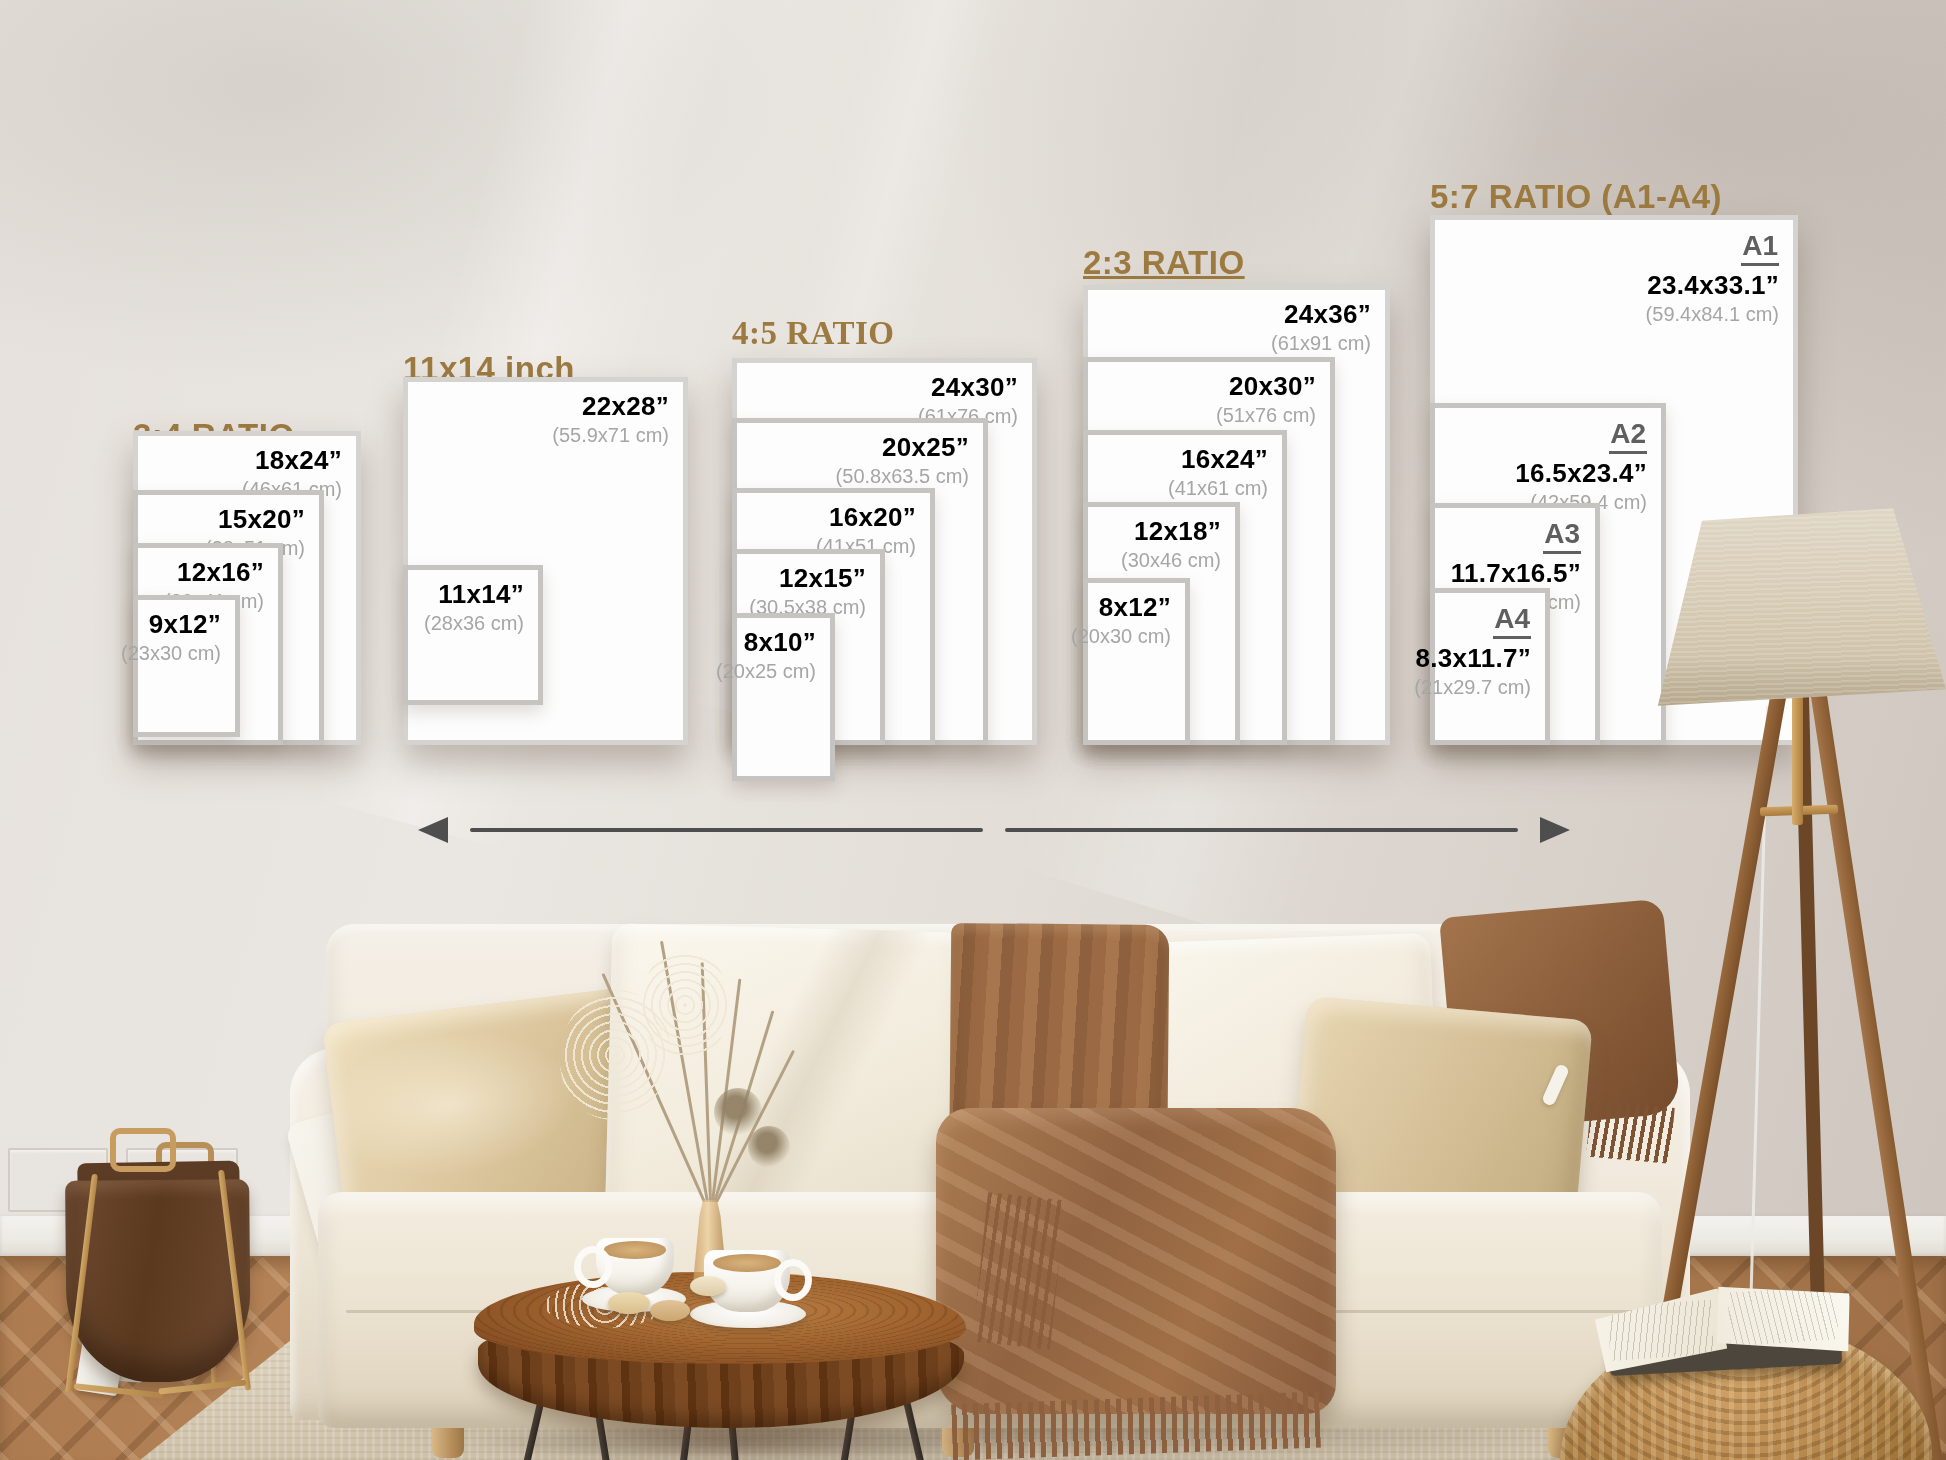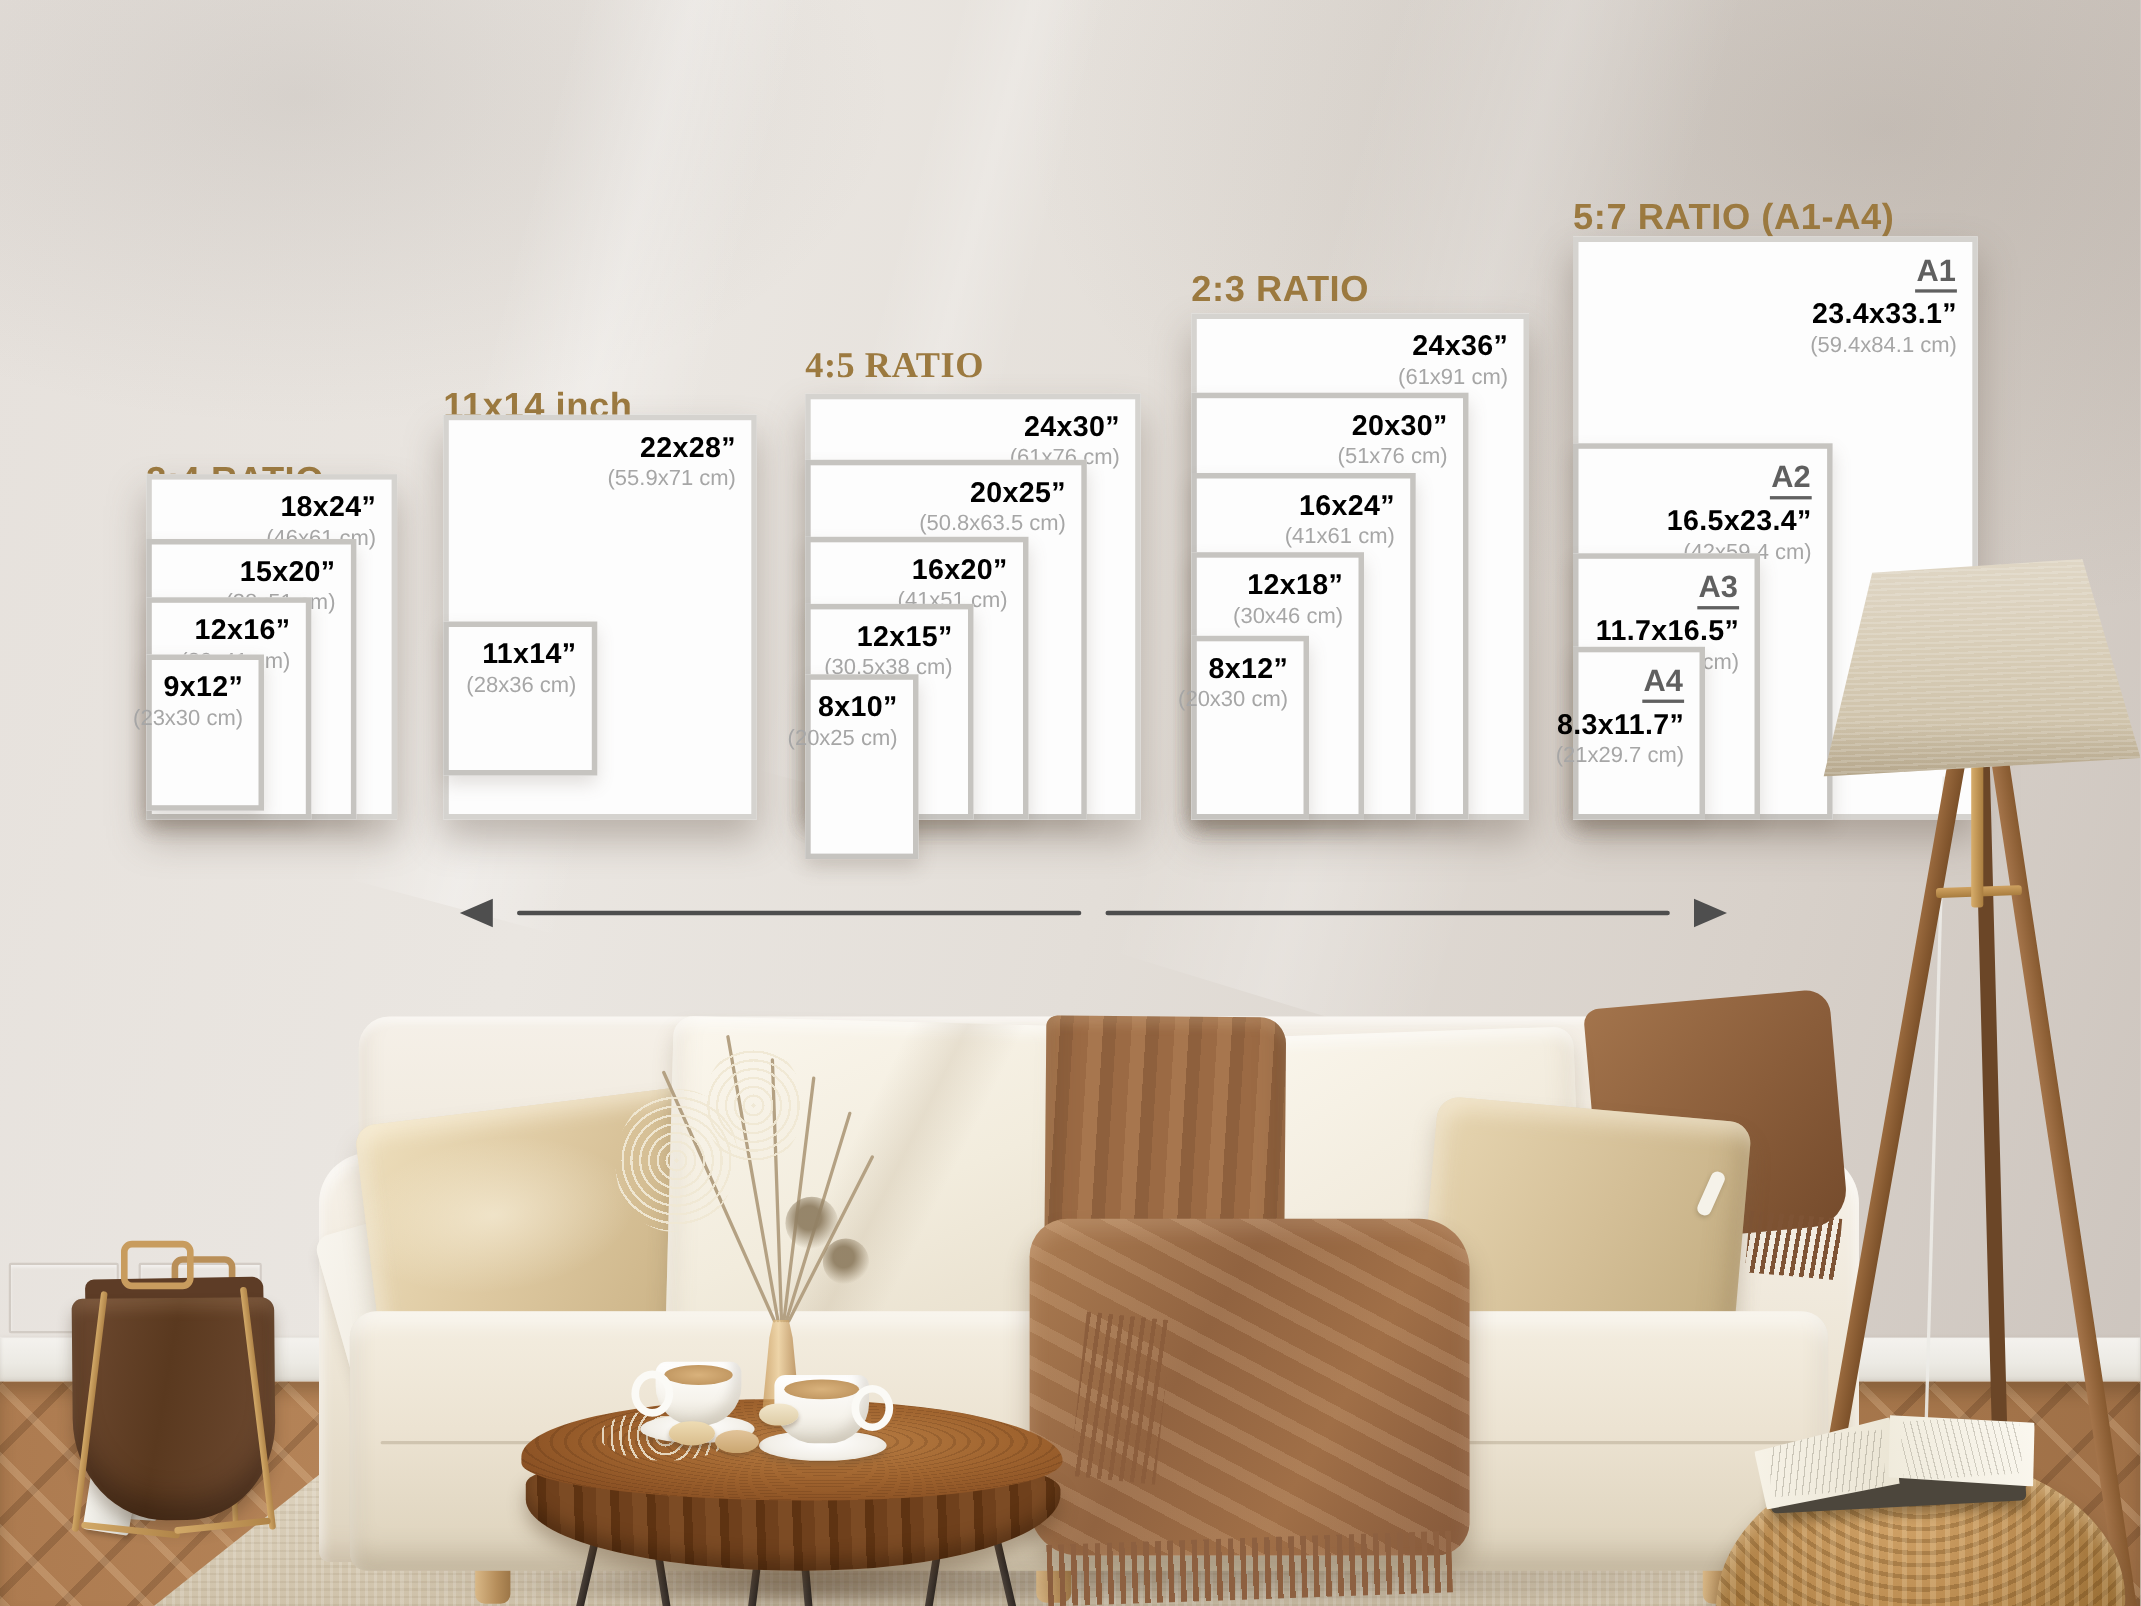--- a/index.html
+++ b/index.html
@@ -178,21 +178,21 @@
   .mc2{left:650px;top:1300px;width:40px;height:21px;background:linear-gradient(180deg,#e2c49a,#caa670);}
   .mc3{left:690px;top:1276px;width:36px;height:20px;background:linear-gradient(180deg,#f2e7cd,#ddcba4);}
 
   
   .guide{position:absolute;inset:0;z-index:20;}
   .group{display:contents;}
   .heading{position:absolute;left:92px;top:70px;font-size:86px;font-weight:700;letter-spacing:1px;
     color:#a8875a;white-space:nowrap;}
   .gtitle{position:absolute;font-size:33px;font-weight:700;letter-spacing:.5px;color:#9c7a40;white-space:nowrap;}
   .t0{left:133px;top:388px;margin-top:29px;} .t1{left:403px;top:350px;} .t2{left:732px;top:315px;font-family:Liberation Serif, serif;}
-  .t3{left:1083px;top:244px;} .t4{left:1430px;top:178px;}
+  .t3{left:1083px;top:244px;text-decoration:underline;} .t4{left:1430px;top:178px;}
   .frame{position:absolute;background:#fdfdfd;border:5px solid #c6c4c0;
     box-shadow:0 8px 16px rgba(110,95,80,.20);}
   .frame.outer{border-color:#d5d3cf;box-shadow:0 18px 32px rgba(105,90,75,.38);}
   .flabel{position:absolute;top:10px;right:14px;display:flex;flex-direction:column;align-items:flex-end;
     text-align:right;line-height:1.12;white-space:nowrap;}
   .fsize{font-size:26px;font-weight:700;color:#000000;letter-spacing:.3px;text-align:right;}
   .fcm{font-size:20px;color:#a6a6a6;margin-top:3px;}
   .fname{font-size:28px;font-weight:700;color:#5f5f5f;border-bottom:3px solid #606060;
     padding:0 1px 2px;margin-bottom:5px;}
   

